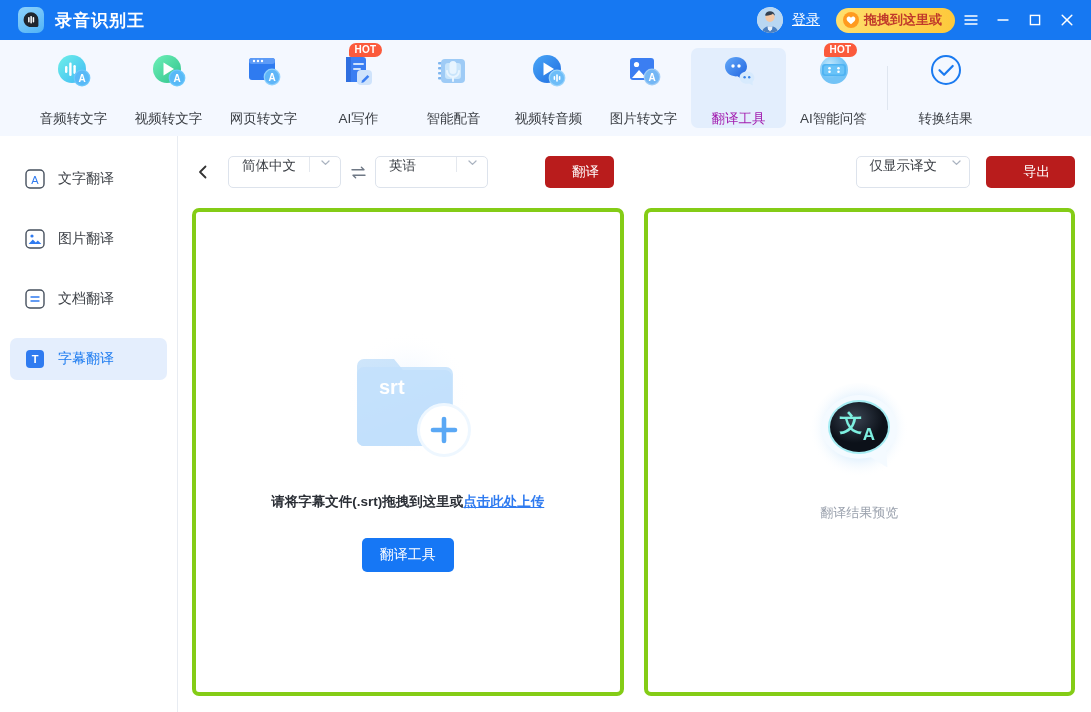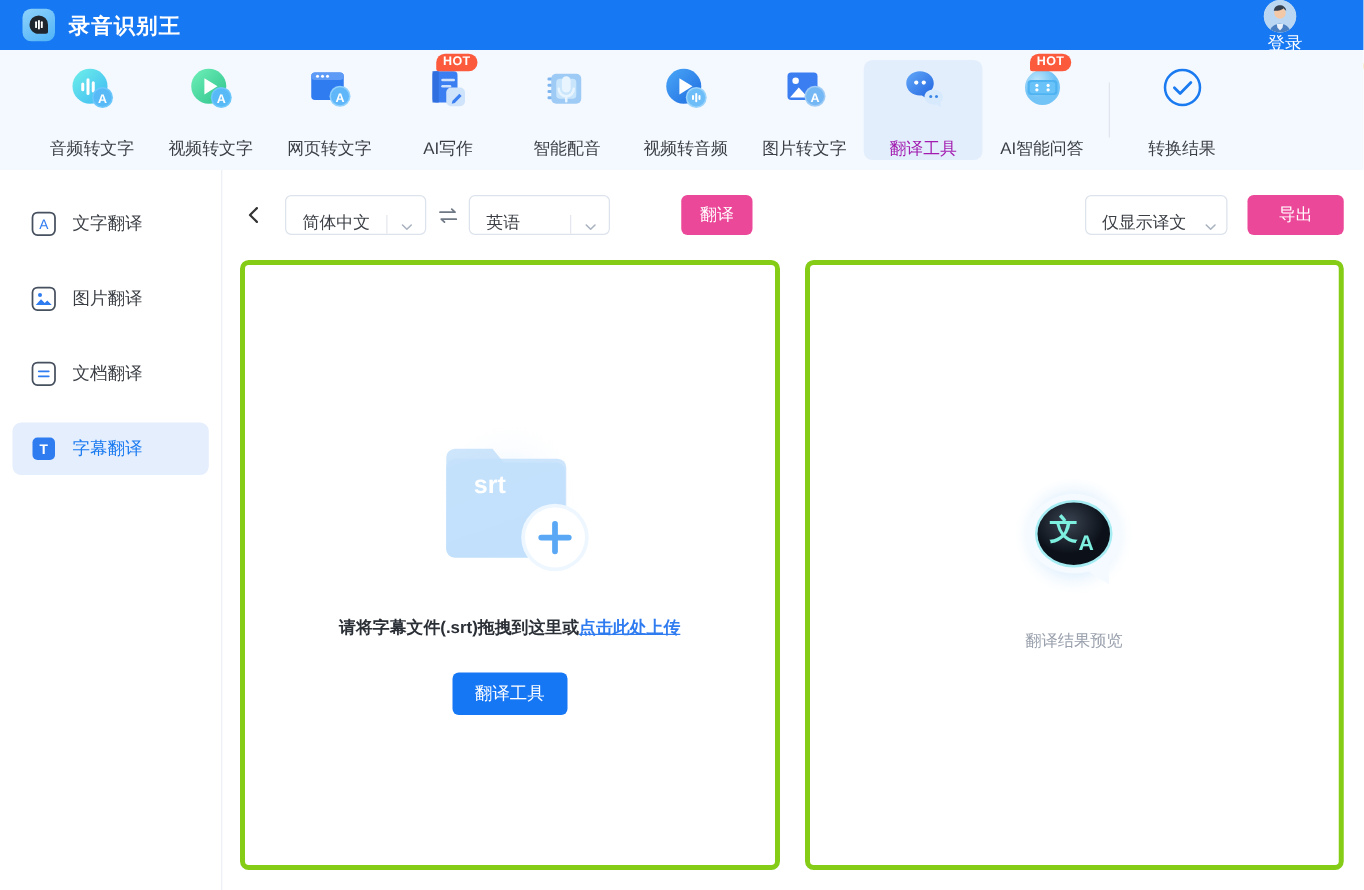--- a/index.html
+++ b/index.html
@@ -17,21 +17,21 @@
     background:#1678f2;display:flex;align-items:center;
   }
   .app-logo{
     width:26px;height:26px;margin-left:18px;border-radius:7px;
     background:linear-gradient(150deg,#8fd2fb 0%,#4fb3f7 100%);
     display:flex;align-items:center;justify-content:center;flex:none;
   }
   .app-title{
     margin-left:11px;color:#fff;font-size:17px;font-weight:bold;letter-spacing:1px;
   }
-  .tb-right{margin-left:auto;display:flex;align-items:center;height:40px;flex-direction:column;}
+  .tb-right{margin-left:auto;display:flex;align-items:center;height:40px;}
   .avatar{
     width:26px;height:26px;border-radius:50%;overflow:hidden;flex:none;
     background:#cfe3f7;display:flex;align-items:flex-end;justify-content:center;
   }
   .login-link{
     color:#fff;font-size:14px;margin-left:9px;text-decoration:underline;cursor:pointer;
   }
   .vip-btn{
     margin-left:16px;height:25px;padding:0 13px 0 7px;border-radius:13px;
     background:linear-gradient(90deg,#ffdf6e 0%,#fdc93b 100%);
@@ -79,32 +79,32 @@
   .side-ico{width:22px;height:22px;flex:none;margin-right:12px;}
   .side-lb{font-size:14px;color:#3b3f45;}
   .side-item.active .side-lb{color:#1a7af0;}
 
   
   .content{position:absolute;left:178px;top:136px;width:913px;height:576px;background:#fff;}
   .ctrlbar{height:72px;display:flex;align-items:center;padding:0 0 0 12px;}
   .back-btn{width:26px;height:26px;display:flex;align-items:center;justify-content:center;cursor:pointer;}
   .select{
     height:32px;min-width:113px;border:1px solid #dde3ec;border-radius:5px;background:#fff;
-    display:flex;align-items:flex-end;cursor:pointer;box-sizing:border-box;
+    display:flex;align-items:flex-start;cursor:pointer;box-sizing:border-box;
   }
   .select .sv{font-size:13.5px;color:#3b3f45;padding:0 10px 0 13px;white-space:nowrap;}
   .select .divider{width:1px;height:15px;background:#e4e8ee;margin-left:auto;}
   .select .chev{width:30px;display:flex;align-items:center;justify-content:center;}
   #lang-from{margin-left:12px;}
   .swap{width:34px;display:flex;align-items:center;justify-content:center;cursor:pointer;}
   .btn{
     height:32px;border-radius:5px;font-size:13.5px;display:flex;align-items:center;
     justify-content:center;cursor:pointer;user-select:none;
   }
-  .btn-disabled{background:#ec4899;color:#ffffff;}
+  .btn-disabled{background:#b91c1c;color:#ffffff;padding-left:12px;}
   #translate-btn{width:57px;margin-left:57px;}
   .right-ctrls{margin-left:auto;display:flex;align-items:center;padding-right:16px;}
   #view-mode{min-width:113px;}
   #view-mode .sv{padding:0 6px 0 13px;}
   #view-mode .chev{width:26px;}
   #export-btn{width:77px;margin-left:16px;}
 
   .panels{display:flex;padding:0 16px 0 14px;gap:20px;}
   .panel{
     flex:1;height:480px;border:4px solid #84cc16;border-radius:7px;background:#fff;

